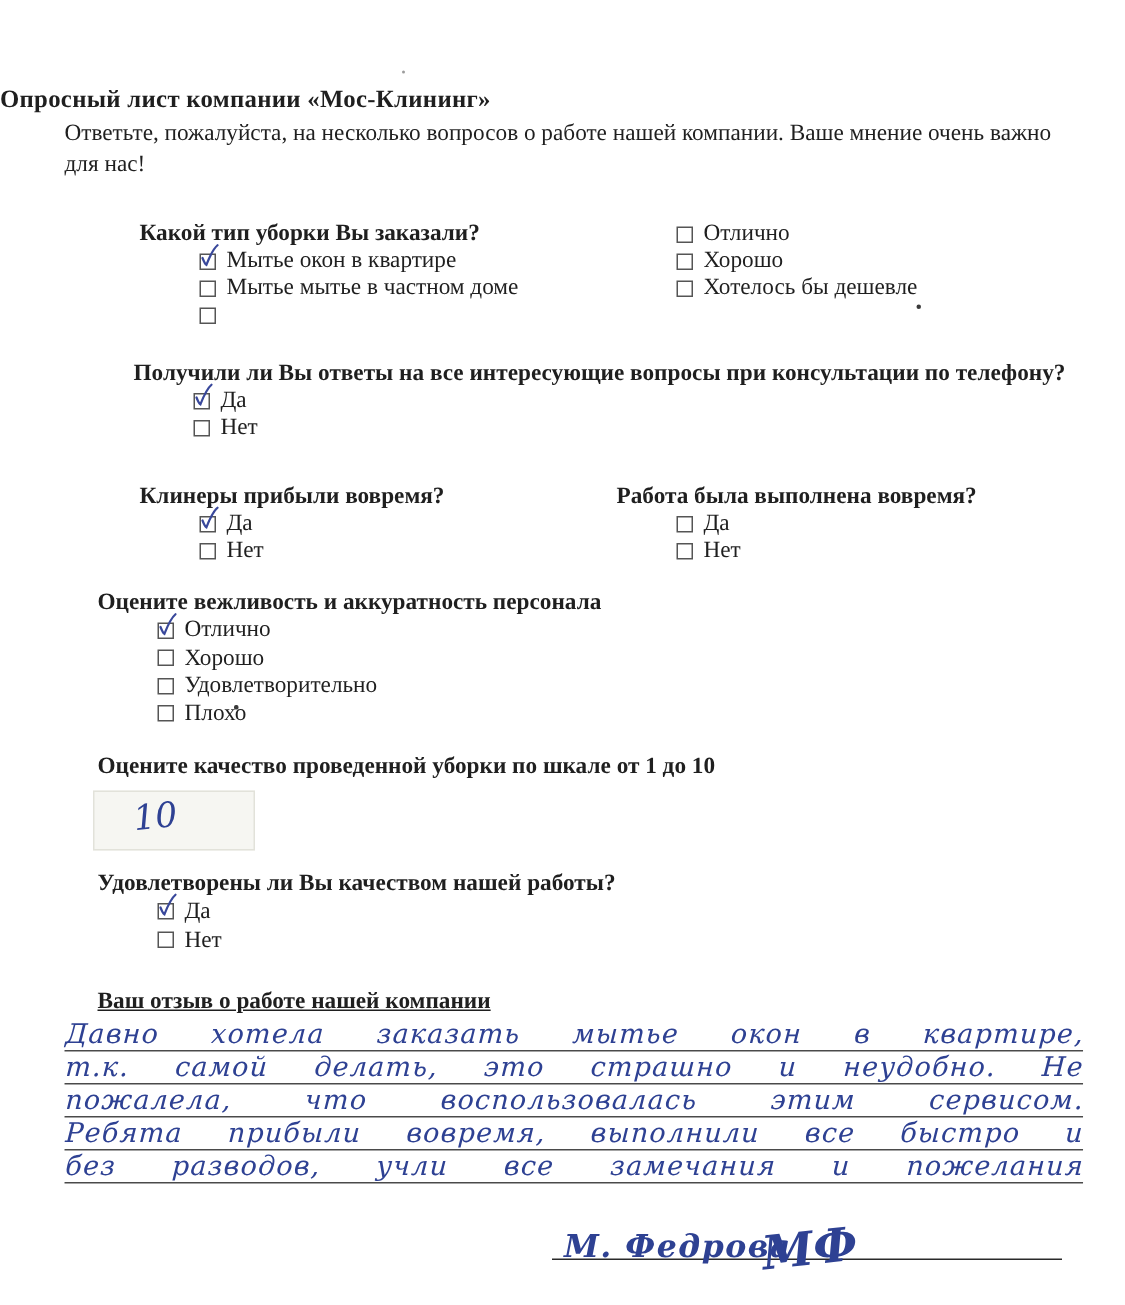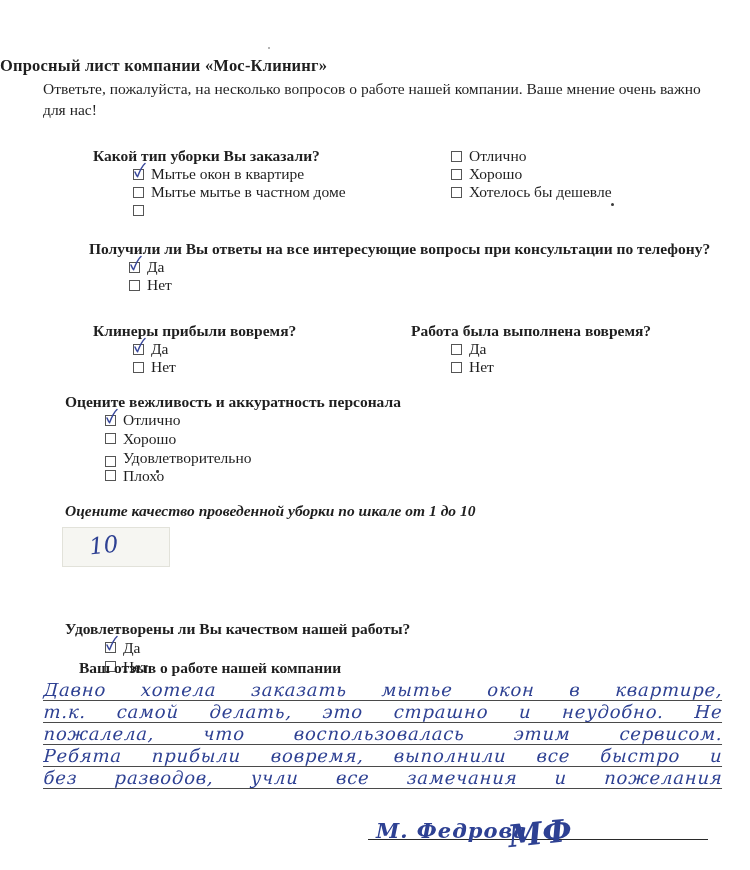--- a/index.html
+++ b/index.html
@@ -162,52 +162,52 @@
           <svg class="tick" viewBox="0 0 16 18">
             <path d="M3,10 C3.8,12 4.6,14 5.6,14.6 C7,11 10,4 13,1.5" fill="none" stroke="#39489b" stroke-width="1.5" stroke-linecap="round"></path>
           </svg>
         </span>
       <span>Отлично</span>
     </div>
     <div class="opt" style="height:18.5px;">
       <span class="cb"></span>
       <span>Хорошо</span>
     </div>
-    <div class="opt" style="height:18.5px;align-items:flex-end;">
+    <div class="opt" style="height:18.5px;">
       <span class="cb"></span>
       <span>Удовлетворительно</span>
     </div>
     <div class="opt" style="height:18.5px;">
       <span class="cb"></span>
       <span>Плохо</span>
     </div>
   </div>
 
-  <div class="abs q-title" style="left:65px;top:502px;font-style:italic;">Оцените качество проведенной уборки по шкале от 1 до 10</div>
+  <div class="abs q-title" style="left:65px;top:502px;">Оцените качество проведенной уборки по шкале от 1 до 10</div>
   <div class="answer-box">
     <span class="hw">10</span>
   </div>
 
-  <div class="abs" style="left:65px;top:580px;margin-top:40px;">
+  <div class="abs" style="left:65px;top:580px;">
     <div class="q-title">Удовлетворены ли Вы качеством нашей работы?</div>
     <div class="opt" style="height:19px;">
       <span class="cb checked">
           <svg class="tick" viewBox="0 0 16 18">
             <path d="M3,10 C3.8,12 4.6,14 5.6,14.6 C7,11 10,4 13,1.5" fill="none" stroke="#39489b" stroke-width="1.5" stroke-linecap="round"></path>
           </svg>
         </span>
       <span>Да</span>
     </div>
     <div class="opt" style="height:19px;">
       <span class="cb"></span>
       <span>Нет</span>
     </div>
   </div>
 
-  <div class="abs q-title" style="left:79px;top:659px;">Ваш отзыв о работе нашей компании</div>
+  <div class="abs q-title" style="left:65px;top:659px;text-decoration:underline;">Ваш отзыв о работе нашей компании</div>
   <div class="review-lines">
     <div class="hw-line hw">Давно хотела заказать мытье окон в квартире,</div>
     <div class="hw-line hw">т.к. самой делать, это страшно и неудобно. Не</div>
     <div class="hw-line hw">пожалела, что воспользовалась этим сервисом.</div>
     <div class="hw-line hw">Ребята прибыли вовремя, выполнили все быстро и</div>
     <div class="hw-line hw">без разводов, учли все замечания и пожелания</div>
   </div>
 
   <div class="signature">
     <span class="sig-name hw">М. Федрова</span>

